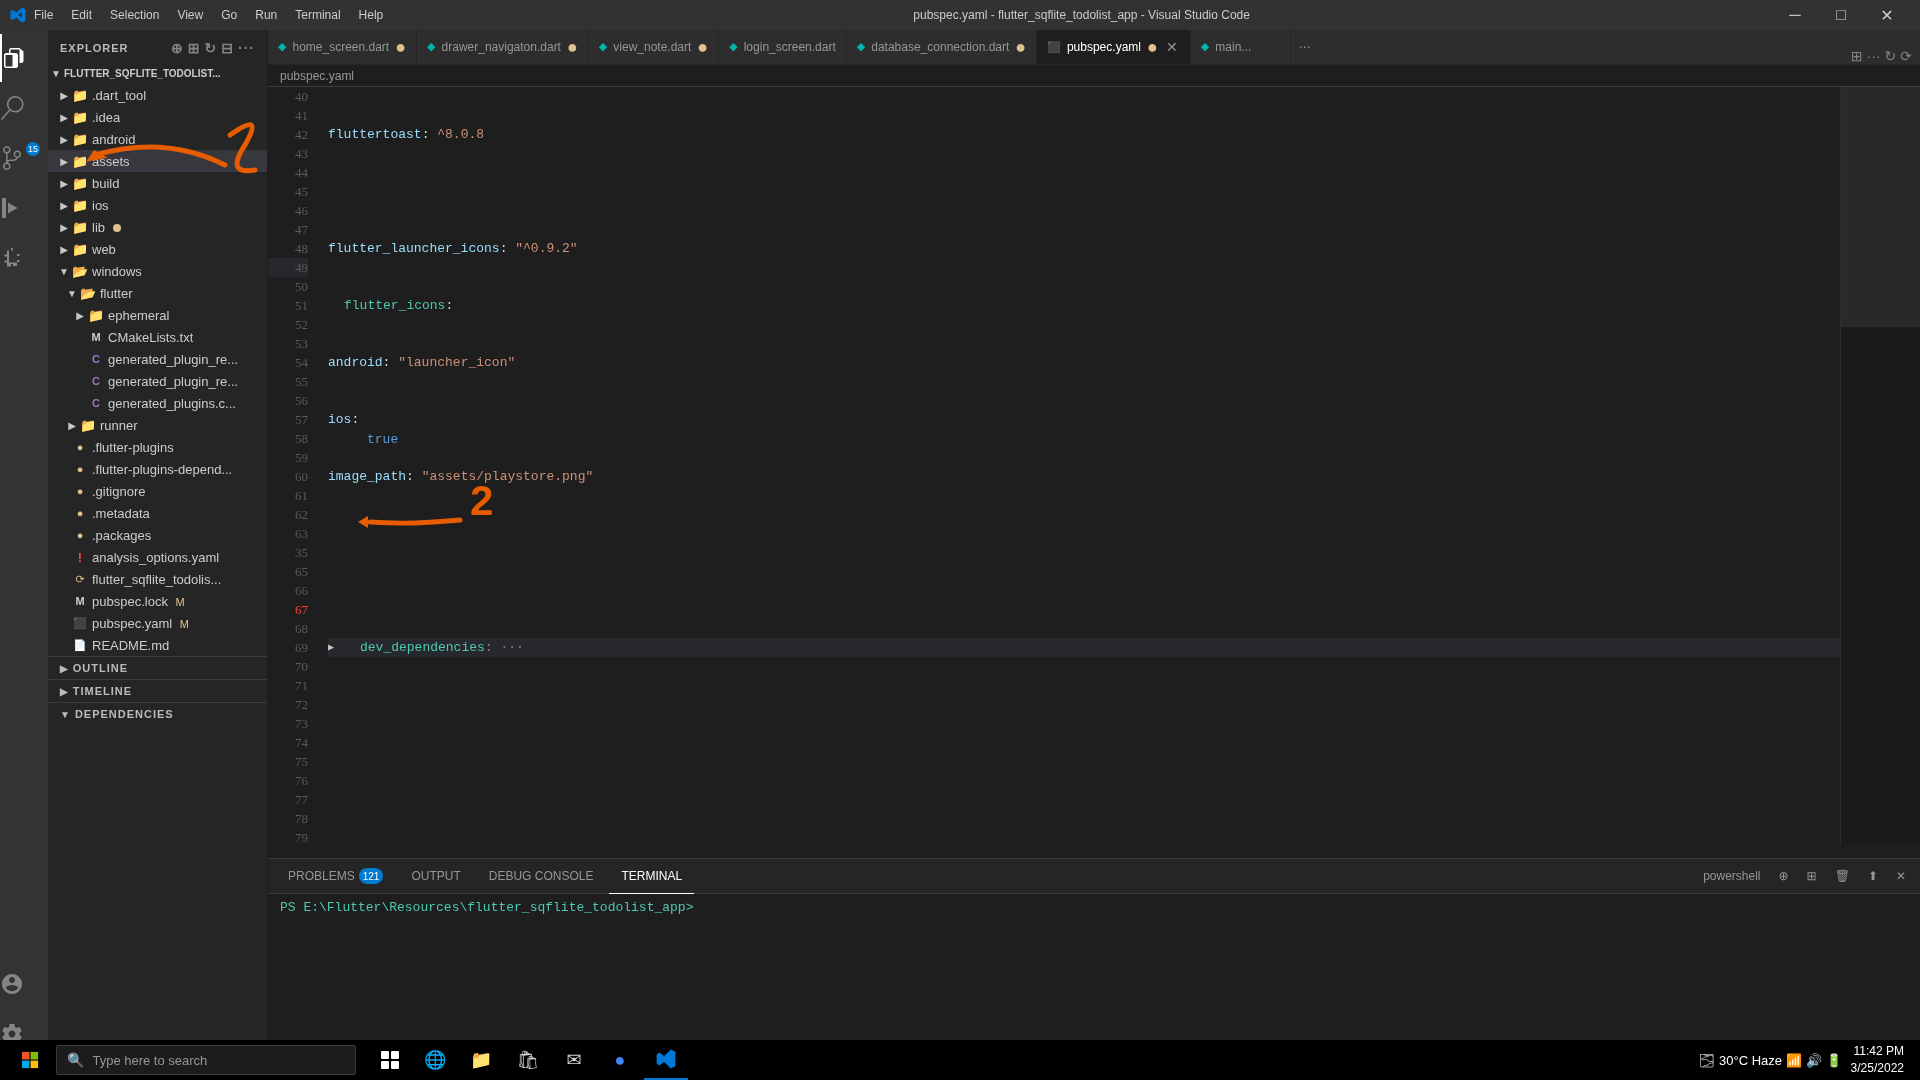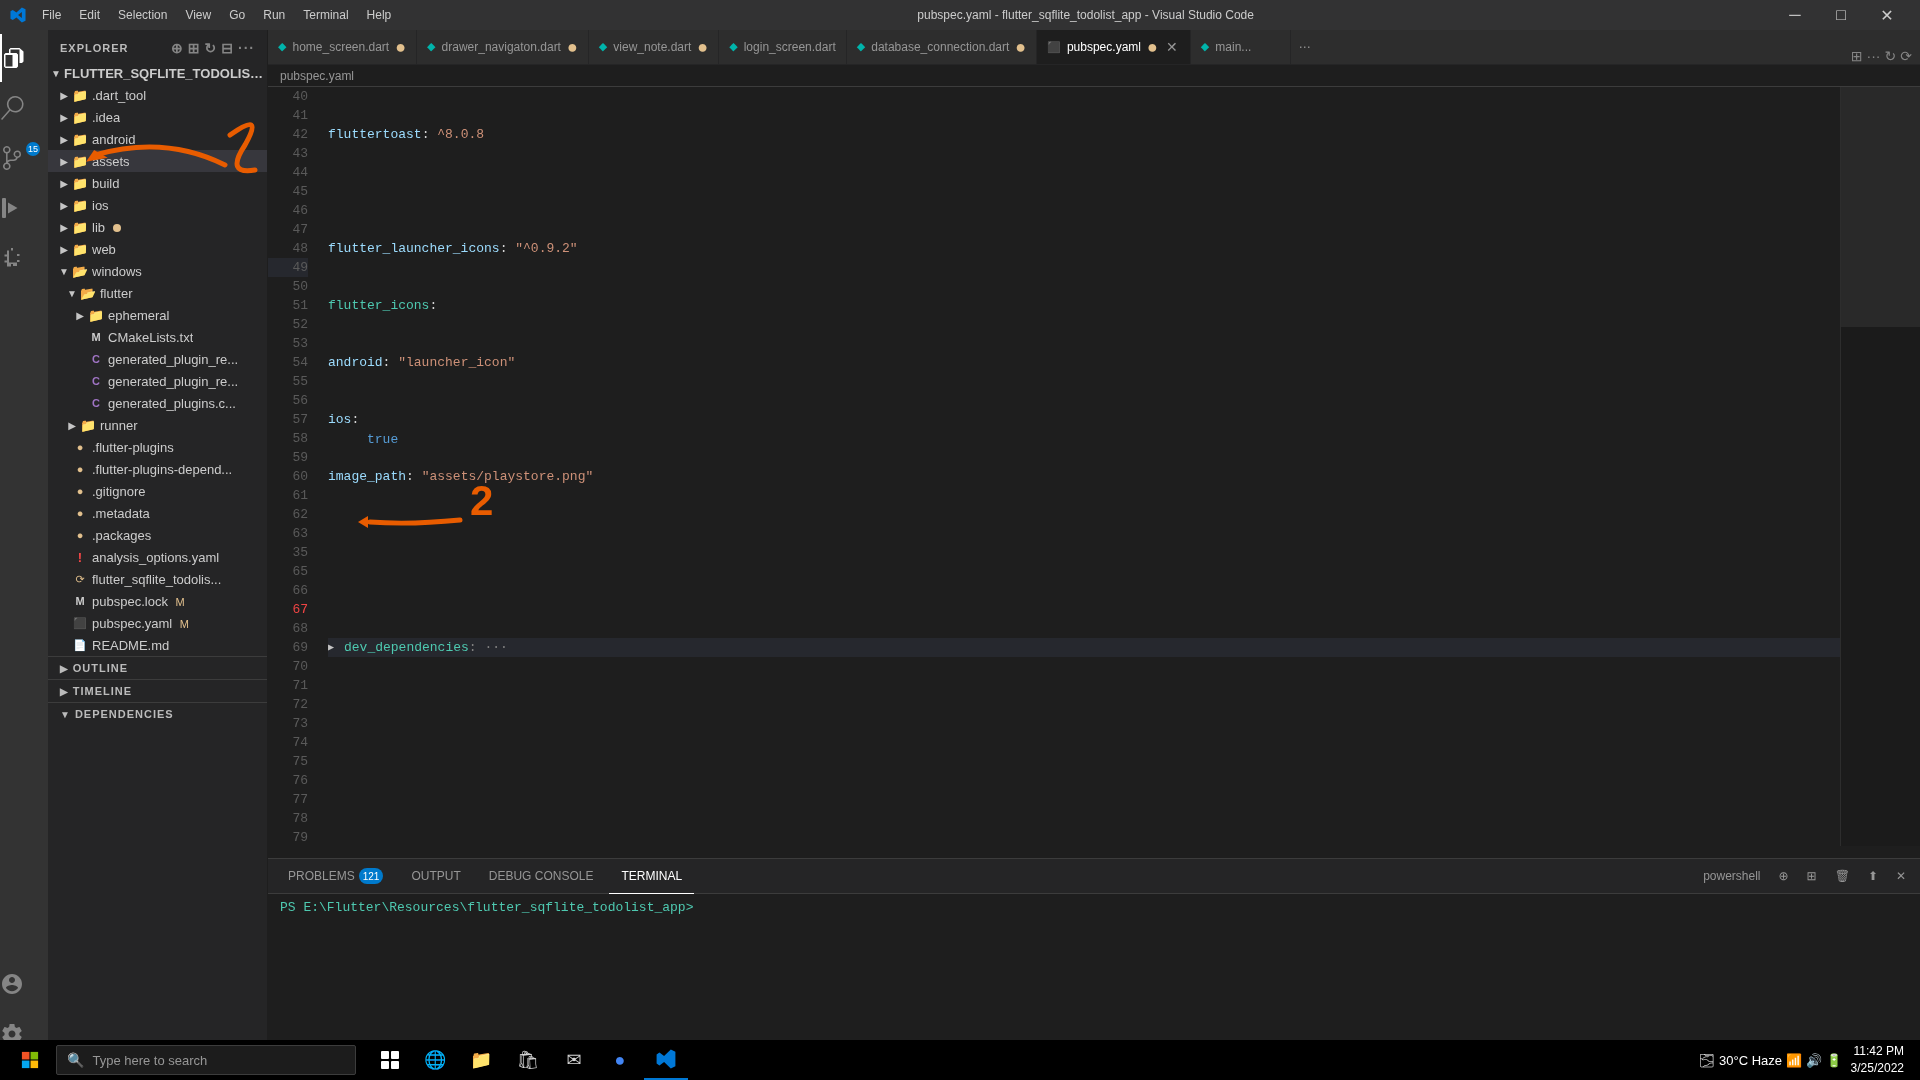--- a/index.html
+++ b/index.html
@@ -16,21 +16,21 @@
     
     .title-bar {
       height: 30px;
       background: #323233;
       display: flex;
       align-items: center;
       justify-content: space-between;
       padding: 0 10px;
       user-select: none;
     }
-    .title-bar-left { display: flex; align-items: center; gap: 8px; }
+    .title-bar-left { display: flex; align-items: center; }
     .title-bar-icon { width: 16px; height: 16px; }
     .title-bar-menu { display: flex; gap: 2px; }
     .title-bar-menu span {
       padding: 2px 8px;
       font-size: 12px;
       color: #cccccc;
       cursor: pointer;
     }
     .title-bar-title { font-size: 12px; color: #cccccc; }
     .title-bar-controls { display: flex; gap: 0; }
@@ -247,21 +247,21 @@
       border-bottom: 1px solid #3c3c3c;
     }
     .breadcrumb span { margin: 0 2px; }
 
     .line-numbers {
       width: 52px;
       background: #1e1e1e;
       padding: 0;
       text-align: right;
       color: #5a5a5a;
-      font-family: Liberation Mono, monospace;
+      font-family: Liberation Serif, serif;
       font-size: 13px;
       line-height: 19px;
       padding-right: 12px;
       user-select: none;
       flex-shrink: 0;
     }
     .line-numbers .ln { height: 19px; display: block; }
     .line-numbers .ln.active { color: #ef4444; }
     .line-numbers .ln.highlighted { background: #26282e; }
 
@@ -276,21 +276,21 @@
       white-space: pre;
     }
     .code-area::-webkit-scrollbar { height: 8px; }
     .code-area::-webkit-scrollbar-track { background: #1e1e1e; }
     .code-area::-webkit-scrollbar-thumb { background: #424242; }
 
     .code-line { height: 19px; display: flex; align-items: center; }
     .c-key { color: #9cdcfe; }
     .c-string { color: #ce9178; }
     .c-bool { color: #569cd6; margin-top: 40px; }
-    .c-section { color: #4ec9b0; }
+    .c-section { color: #4ec9b0; margin-left: 16px; }
     .c-collapsed { color: #808080; }
 
     
     .fold-arrow {
       display: inline-block;
       width: 16px;
       color: #c5c5c5;
       font-size: 10px;
     }
 
@@ -558,21 +558,21 @@
         <span>↻</span>
         <span>⊟</span>
         <span>···</span>
       </div>
     </div>
 
     <div class="sidebar-tree">
 
       <div class="tree-item indent-0">
         <div class="tree-arrow">▼</div>
-        <div class="tree-label" style="font-weight:700;color:#cccccc;font-size:13px;">FLUTTER_SQFLITE_TODOLIST...</div>
+        <div class="tree-label" style="font-weight:700;color:#cccccc;font-size:10px;">FLUTTER_SQFLITE_TODOLIST...</div>
       </div>
 
       <div class="tree-item indent-1">
         <div class="tree-arrow">▶</div>
         <div class="tree-icon" style="color:#dcb67a;">📁</div>
         <div class="tree-label">.dart_tool</div>
       </div>
 
       <div class="tree-item indent-1">
         <div class="tree-arrow">▶</div>

